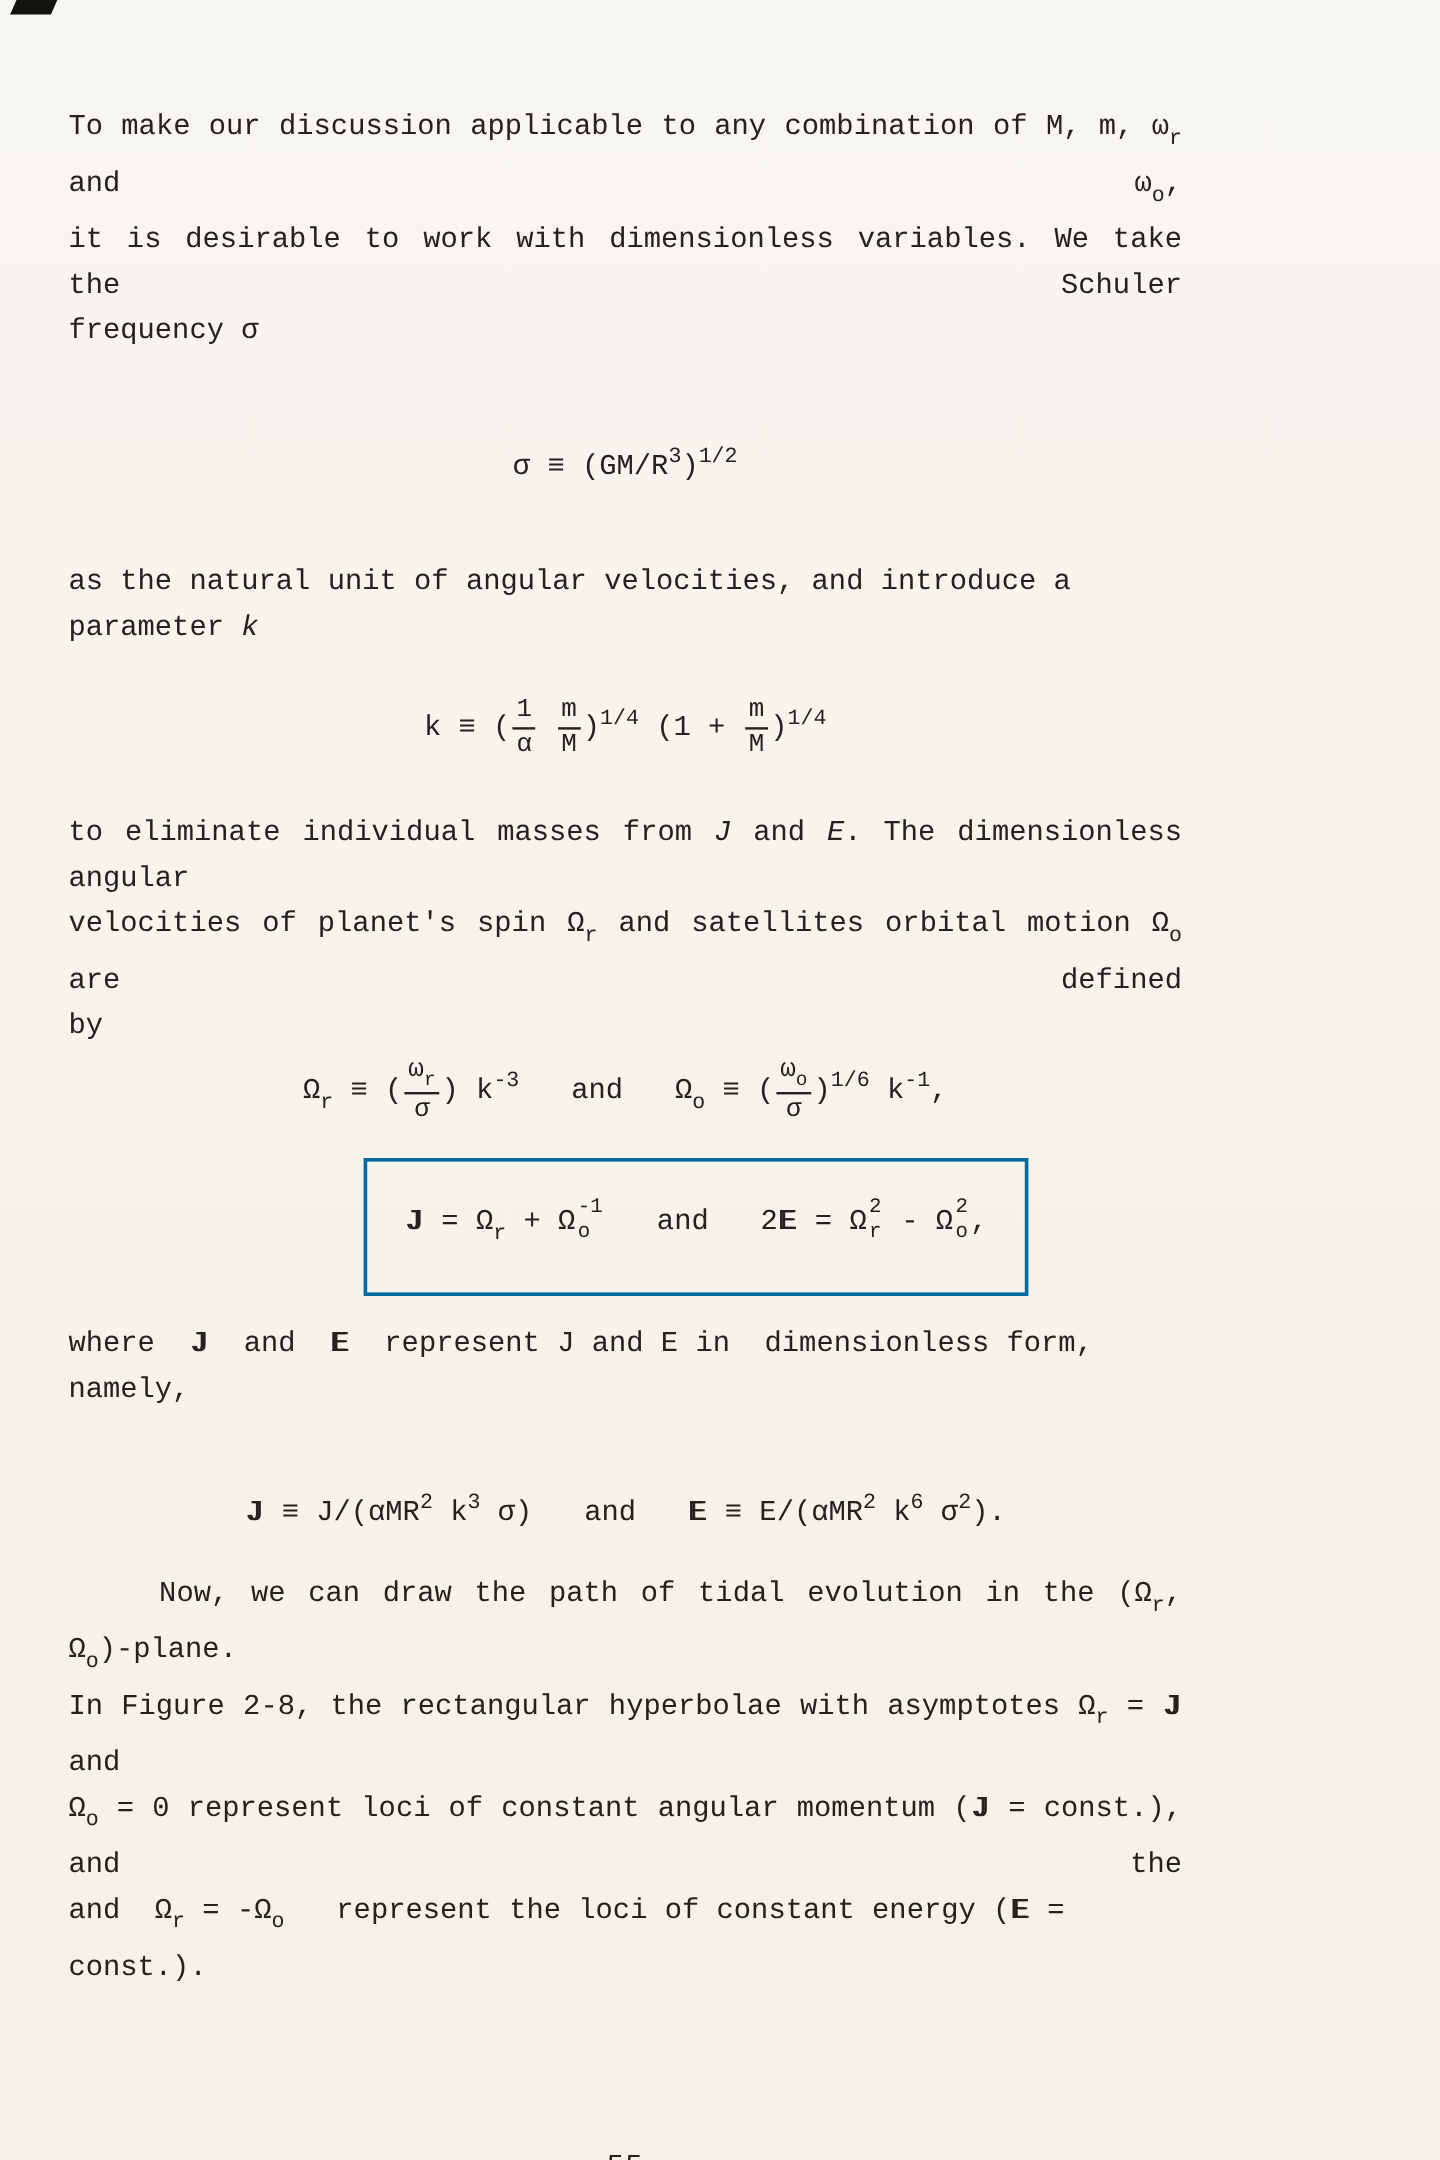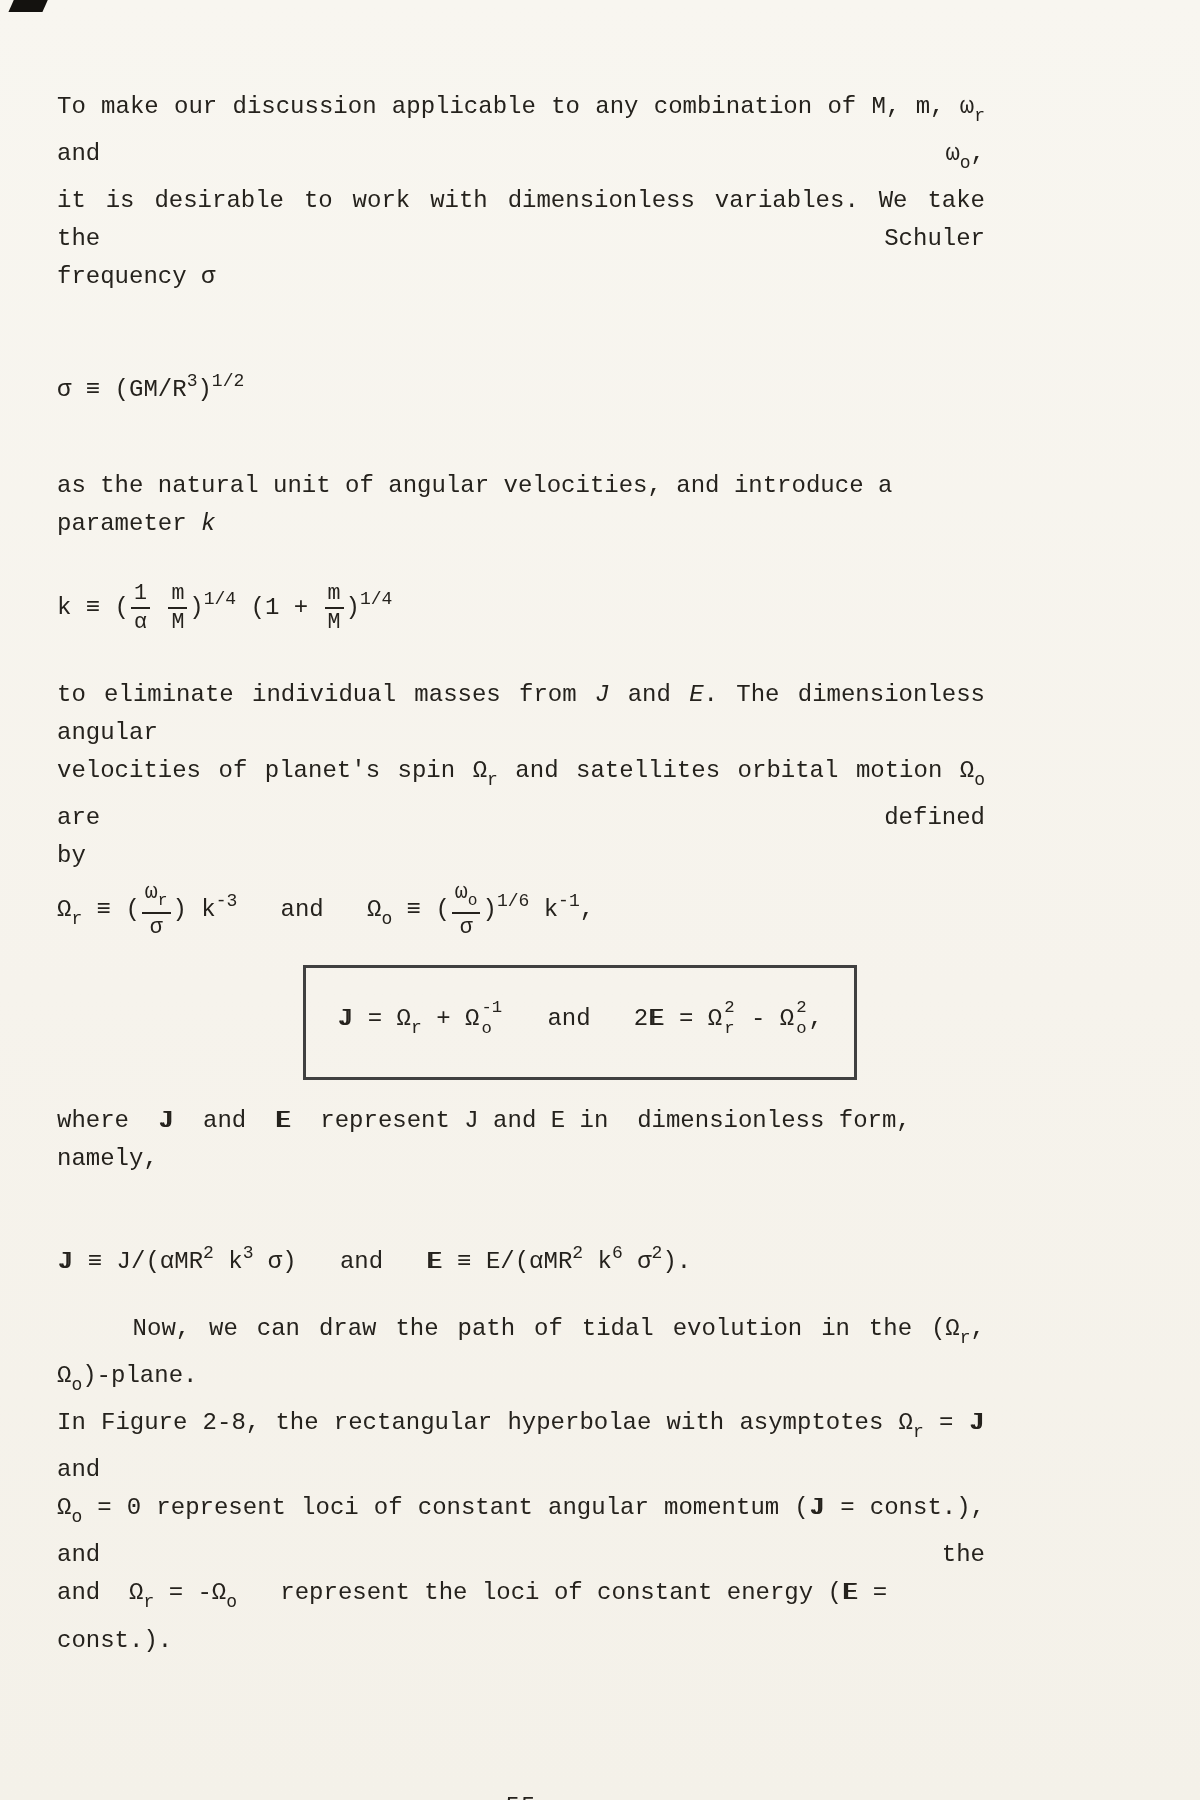--- a/index.html
+++ b/index.html
@@ -17,38 +17,38 @@
   .content{
     position:absolute;left:57px;top:0;width:928px;
     padding-top:88px;font-size:24px;line-height:38px;
   }
   .line{min-height:38px;}
   .just{text-align:justify;text-align-last:justify;}
   .sub{font-size:0.75em;vertical-align:-0.45em;}
   .sup{font-size:0.75em;vertical-align:0.55em;}
   .i{font-style:italic;}
   .dbl{text-shadow:2px 0 0 currentColor;padding-right:2px;}
-  .eq{}
+  .eq{text-align:center;}
   .eq-sigma{margin-top:64px;line-height:42px;}
   .eq-k{margin-top:30px;line-height:52px;}
   .eq-omega{line-height:52px;}
   .eq-je{margin-top:54px;line-height:42px;}
   .frac{
     display:inline-flex;flex-direction:column;align-items:center;
     vertical-align:middle;font-size:0.9em;line-height:1.12;margin:0 2px;
   }
   .frac .num{border-bottom:2px solid currentColor;padding:0 3px 1px;}
   .frac .den{padding-top:1px;}
   .stack{
     display:inline-flex;flex-direction:column;align-items:flex-start;
     vertical-align:middle;font-size:0.72em;line-height:1.2;margin:0 2px;
   }
   .eqbox{
     width:524px;margin:20px 0 0 246px;
-    border:3px solid #404040;
+    border:3px solid #0369a1;
     padding:28px 12px 26px;
     background:transparent;
   }
   .eqbox .eq-inner{text-align:center;line-height:46px;}
   .p2{margin-top:56px;}
   .p3{margin-top:42px;}
   .p4{margin-top:34px;}
   .p5{margin-top:22px;}
   .p6{margin-top:27px;}
   .page-number{margin-top:128px;text-align:center;letter-spacing:1px;}

